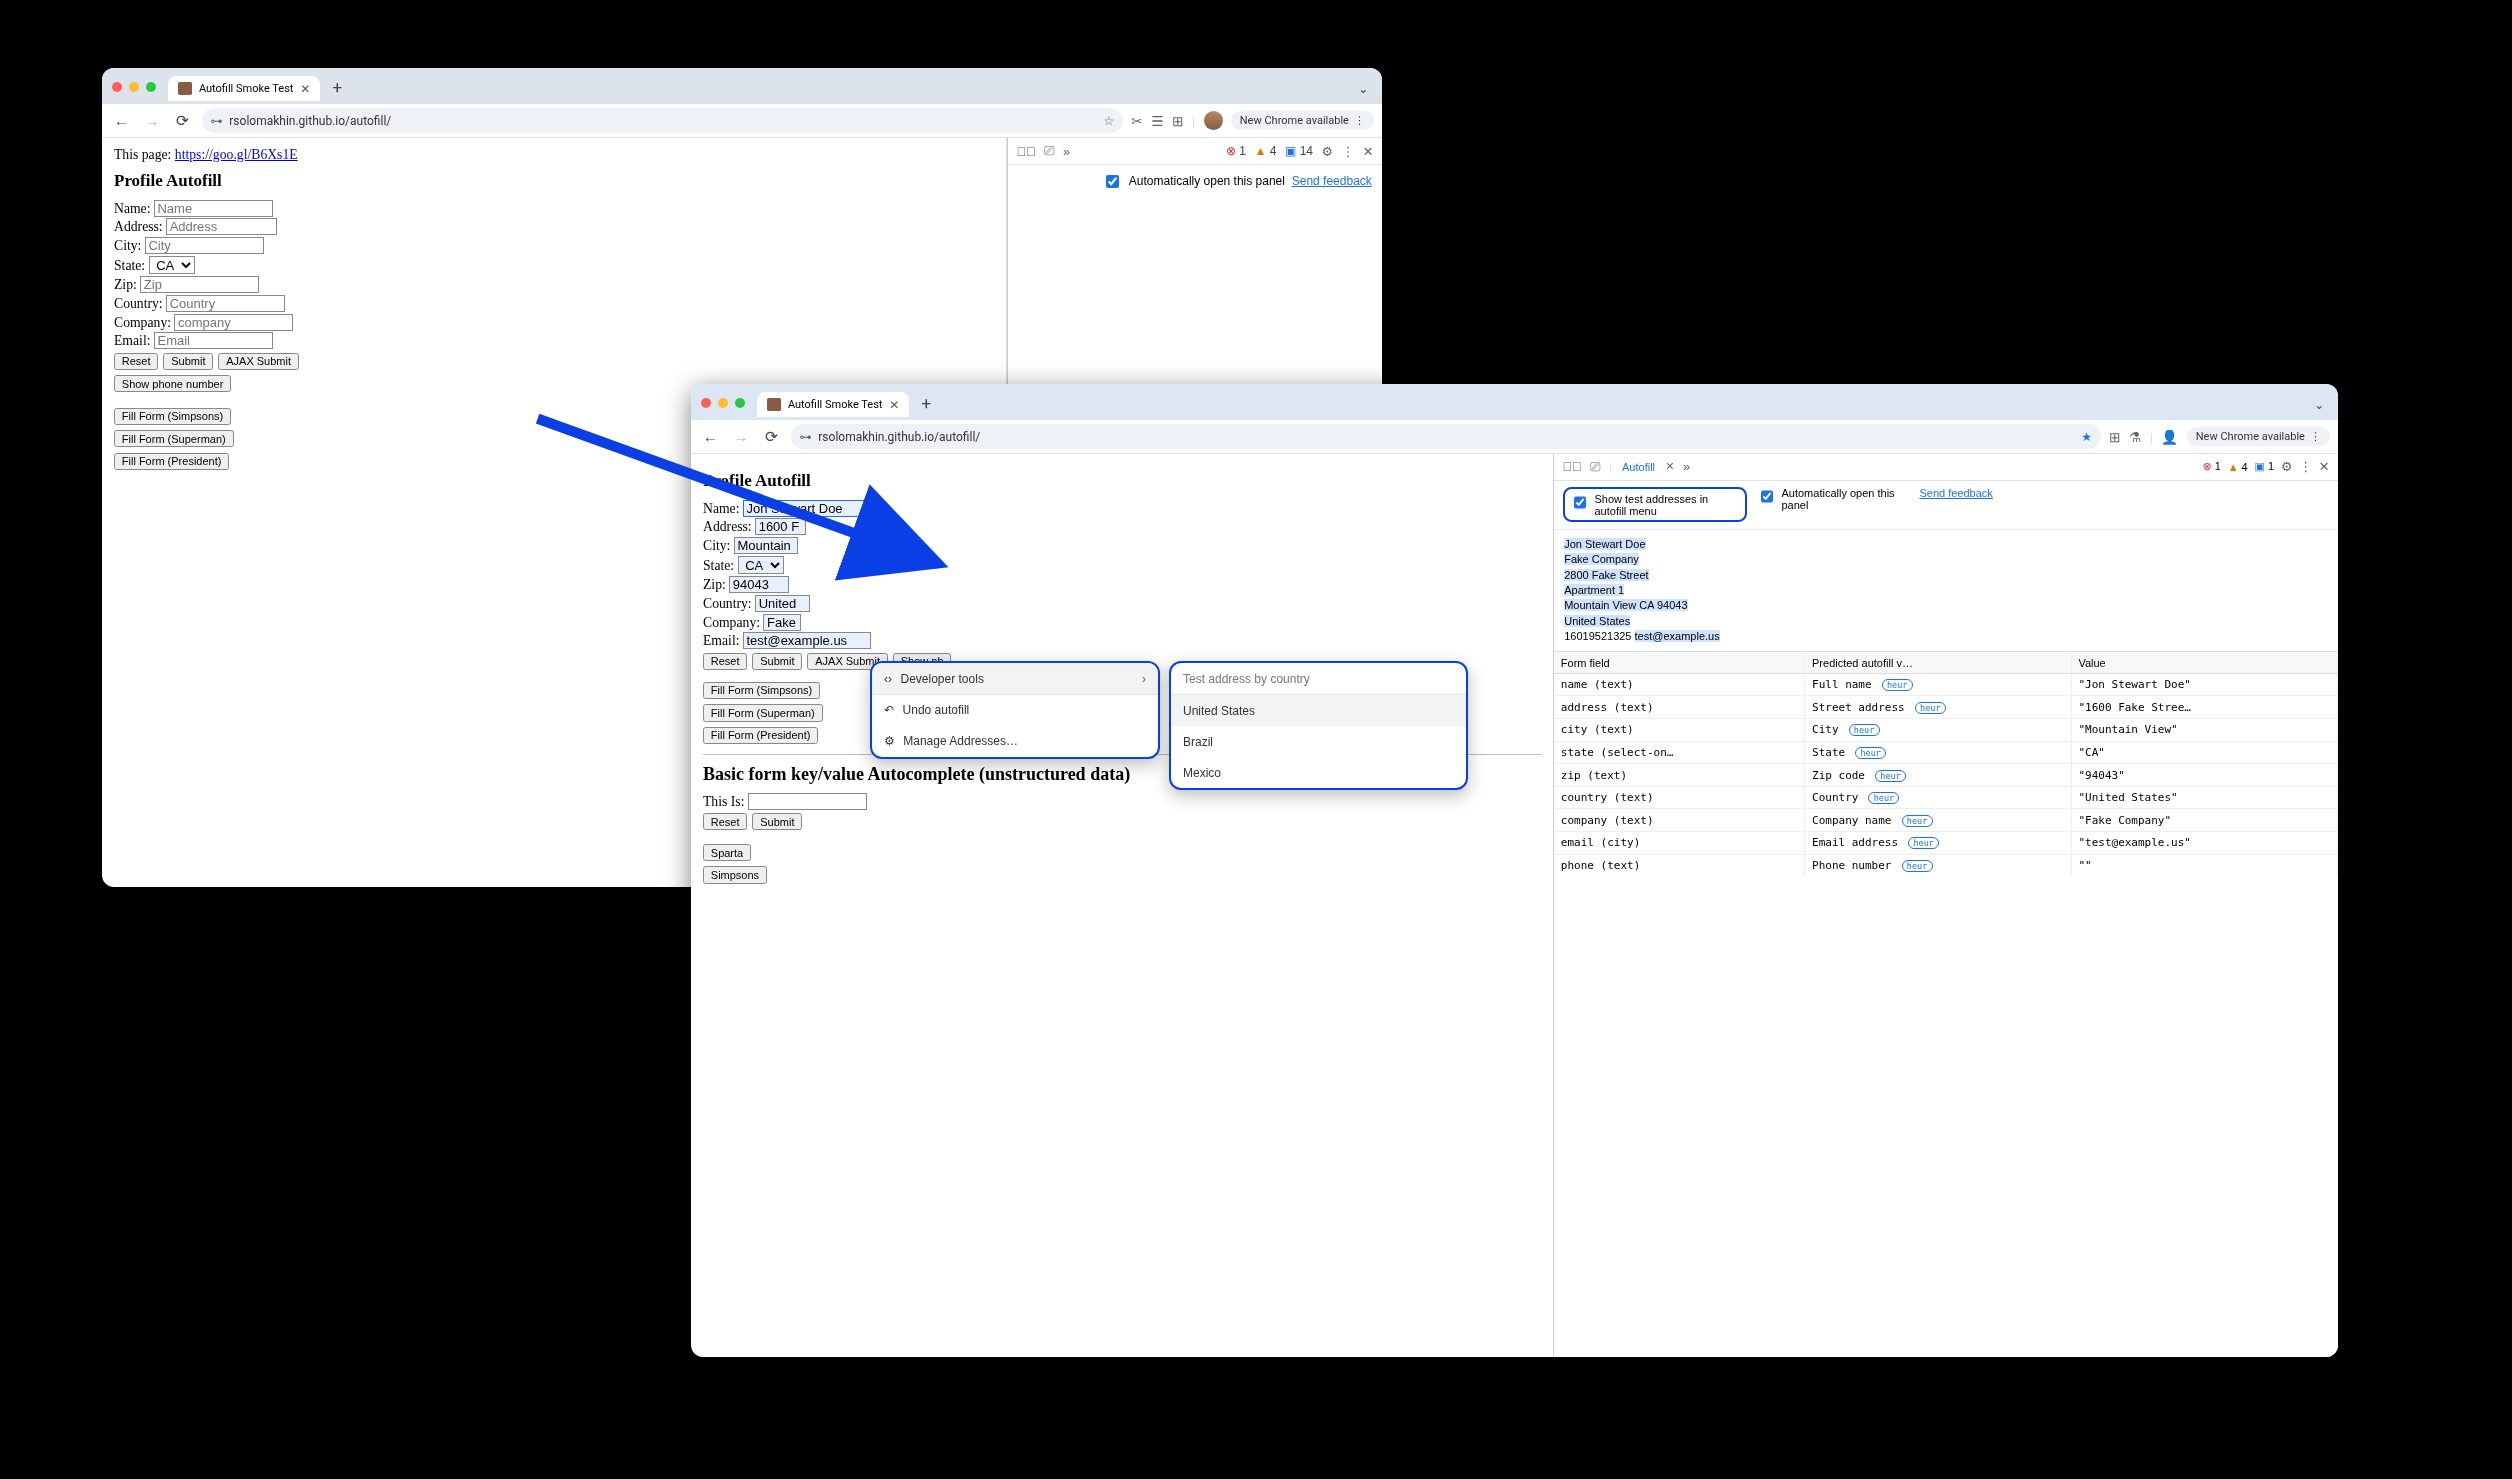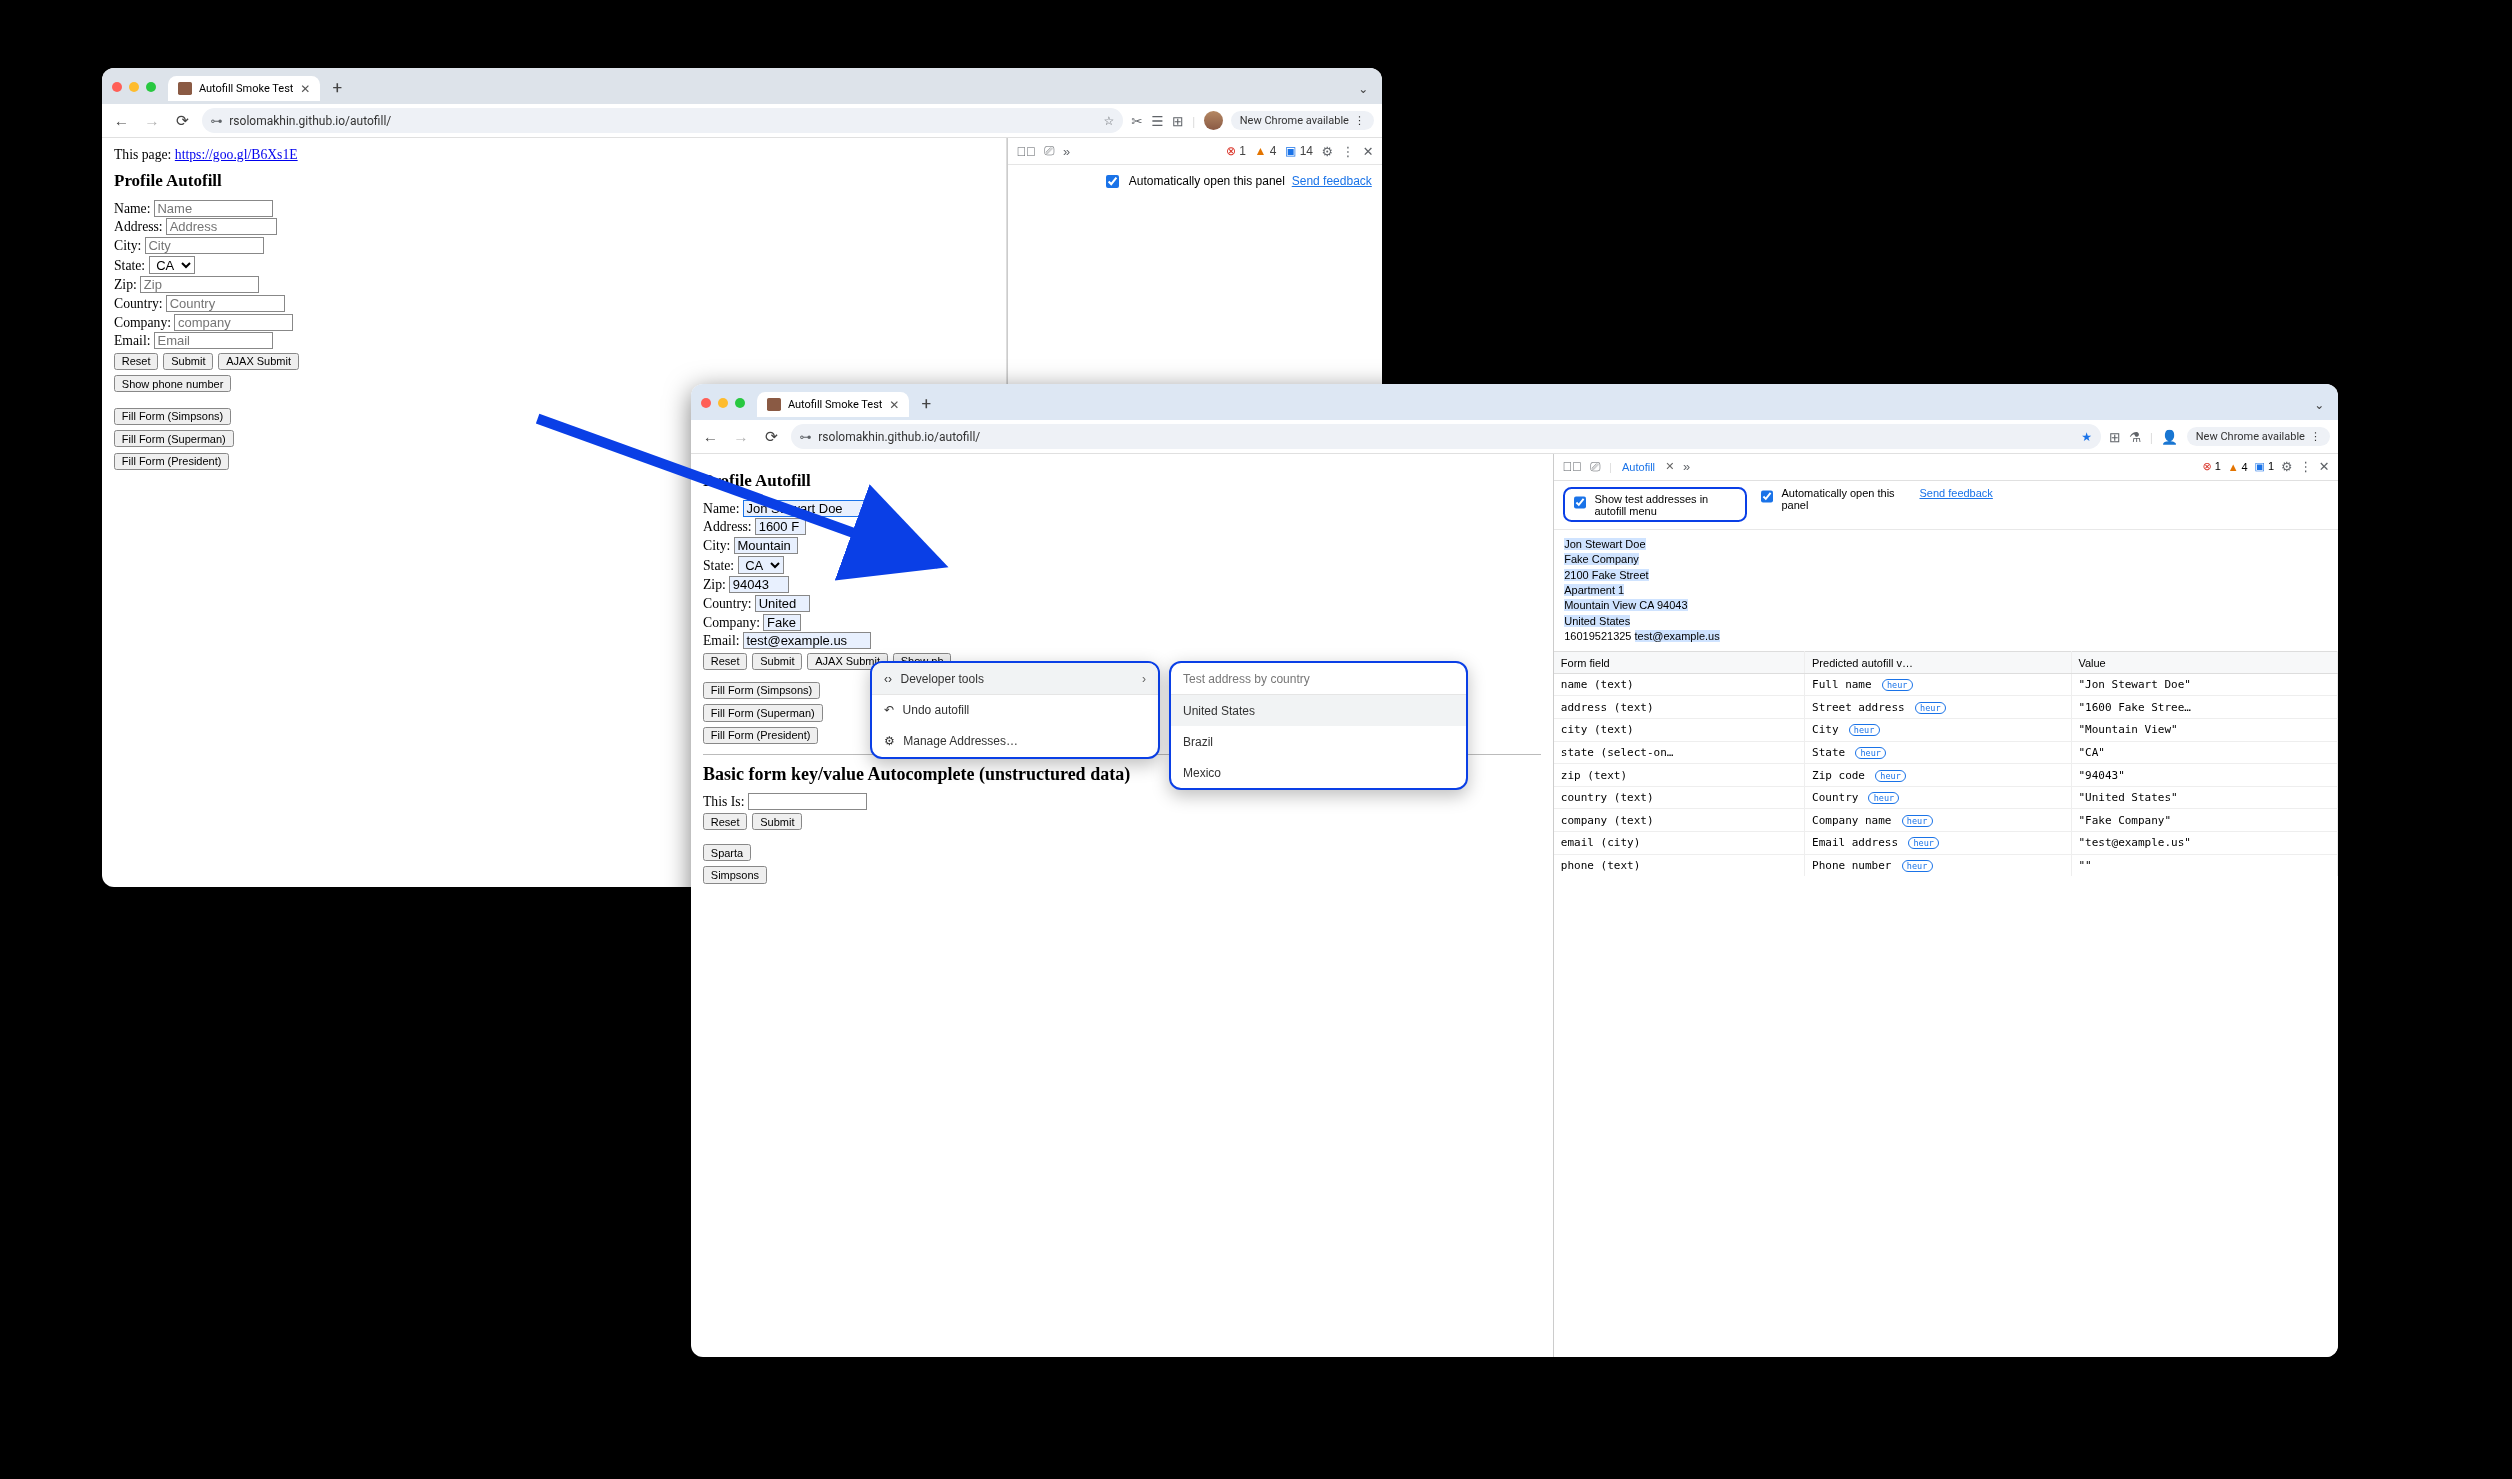--- a/index.html
+++ b/index.html
@@ -367,21 +367,21 @@
         </div>
         <div class="chk-block">
           <input type="checkbox" class="cbx" checked="" style="">
           <span style="max-width:128px; display:inline-block">Automatically open this panel</span>
         </div>
         <span class="linklike">Send feedback</span>
       </div>
       <div class="address-block">
         <div><span class="hl">Jon Stewart Doe</span></div>
         <div><span class="hl">Fake Company</span></div>
-        <div><span class="hl">2100 Fake Street</span></div>
+        <div><span class="hl">2800 Fake Street</span></div>
         <div><span class="hl">Apartment 1</span></div>
         <div><span class="hl">Mountain View </span><span class="hl">CA</span><span class="hl"> 94043</span></div>
         <div><span class="hl">United States</span></div>
         <div><span>16019521325 </span><span class="hl">test@example.us</span></div>
       </div>
       <table class="dev-table">
         <colgroup>
             <col style="width:32%">
             <col style="width:34%">
             <col style="width:34%">

